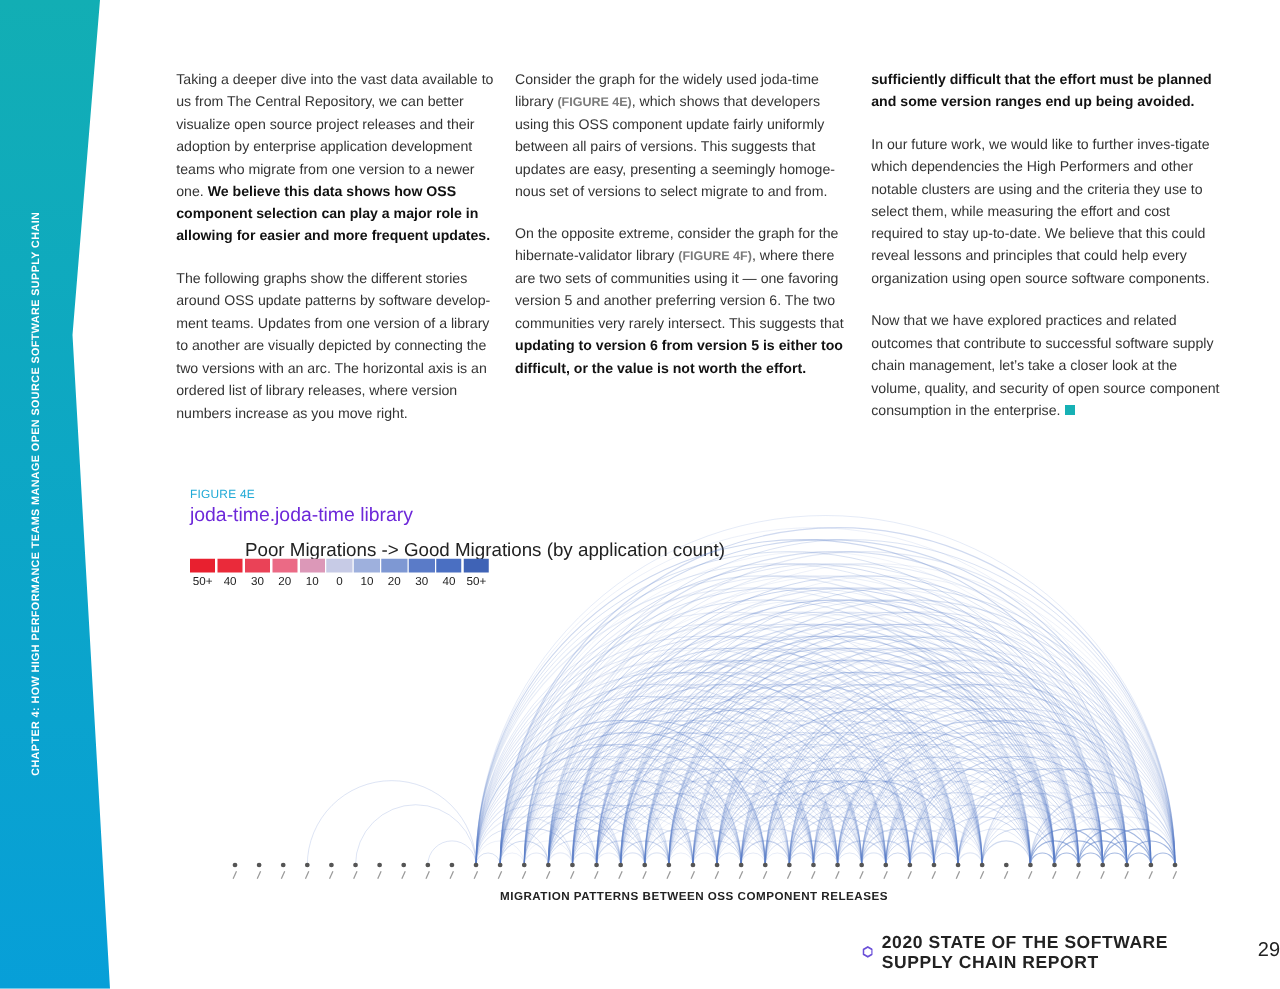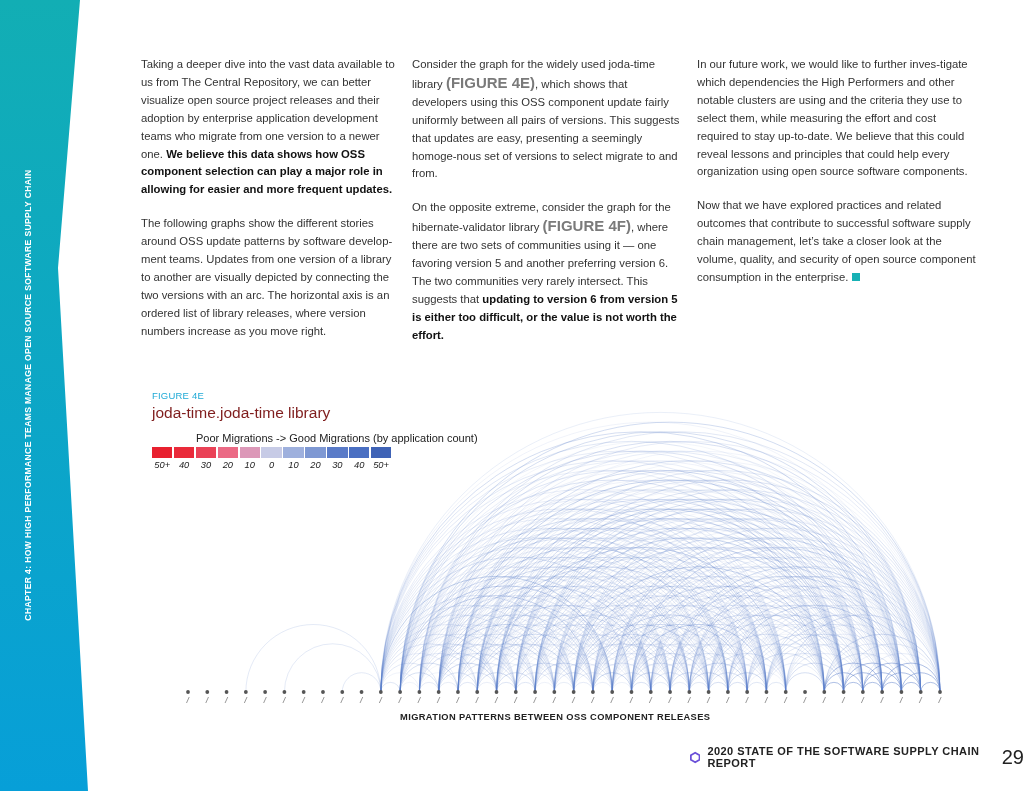--- a/index.html
+++ b/index.html
@@ -3,37 +3,37 @@
 <meta charset="utf-8">
 <style>
   html,body{margin:0;padding:0;background:#fff;}
   body{width:1024px;height:791px;position:relative;overflow:hidden;font-family:"Liberation Sans",sans-serif;color:#2b2b2b;}
   .band{position:absolute;left:0;top:0;width:110px;height:791px;}
   .band svg{display:block;}
   .chapter{position:absolute;left:28px;top:395px;transform:translate(-50%,-50%) rotate(-90deg);white-space:nowrap;color:#fff;font-size:8.6px;font-weight:bold;letter-spacing:0.35px;}
   .col{position:absolute;top:56px;font-size:11.3px;line-height:17.9px;color:#333;}
   .col p{margin:0 0 16px 0;}
   .col b{color:#111;}
-  .ref{color:#7a7a7a;font-weight:bold;font-size:15px;}
+  .ref{color:#7a7a7a;font-weight:bold;font-size:10px;}
   .c1{left:141px;width:258px;}
   .c2{left:412px;width:270px;}
   .c3{left:697px;width:280px;}
   .endmark{display:inline-block;width:8px;height:8px;background:#17b1b5;margin-left:4px;vertical-align:0px;}
   .fig-label{position:absolute;left:152px;top:390px;font-size:9.5px;font-weight:normal;color:#1fa9d6;letter-spacing:0.2px;}
-  .fig-title{position:absolute;left:152px;top:404px;font-size:15.5px;color:#7f1d1d;text-align:right;}
-  .legend-title{position:absolute;left:152px;top:432px;font-size:11px;color:#222;padding-left:44px;}
+  .fig-title{position:absolute;left:152px;top:404px;font-size:15.5px;color:#6d28d9;text-align:right;}
+  .legend-title{position:absolute;left:152px;top:432px;font-size:15px;color:#222;padding-left:44px;}
   .legend{position:absolute;left:152px;top:447px;display:flex;gap:1.5px;}
   .legend .sw{width:20.4px;height:11px;}
   .legend-ticks{position:absolute;left:152px;top:460px;display:flex;gap:1.5px;}
-  .legend-ticks span{width:20.4px;text-align:center;font-size:9.3px;color:#222;font-style:italic;}
+  .legend-ticks span{width:20.4px;text-align:center;font-size:9.3px;color:#222;}
   .chart{position:absolute;left:0;top:0;}
   .axis-title{position:absolute;left:400px;top:712px;font-size:9.3px;font-weight:bold;letter-spacing:0.4px;color:#222;}
   .footer{position:absolute;left:690px;top:745px;display:flex;align-items:center;}
-  .footer .rep{font-size:11px;font-weight:bold;letter-spacing:0.45px;color:#222;margin-left:7px;}
-  .footer .pg{font-size:20px;color:#222;margin-left:14px;}
+  .footer .rep{font-size:14px;font-weight:bold;letter-spacing:0.45px;color:#222;margin-left:7px;}
+  .footer .pg{font-size:16px;color:#222;margin-left:14px;}
 </style>
 </head>
 <body>
 
 <div class="band">
   <svg width="110" height="791" viewBox="0 0 110 791">
     <defs>
       <linearGradient id="bandg" x1="0" y1="0" x2="0" y2="1">
         <stop offset="0" id="gtop" stop-color="#12aeb4"></stop>
         <stop offset="1" id="gbot" stop-color="#079fd8"></stop>
@@ -48,20 +48,21 @@
   <p><span>Taking a deeper dive into the vast data available to us from The Central Repository, we can better visualize open source project releases and their adoption by enterprise application development teams who migrate from one version to a newer one. </span><b>We believe this data shows how OSS component selection can play a major role in allowing for easier and more frequent updates.</b></p>
   <p>The following graphs show the different stories around OSS update patterns by software develop-ment teams. Updates from one version of a library to another are visually depicted by connecting the two versions with an arc. The horizontal axis is an ordered list of library releases, where version numbers increase as you move right.</p>
 </div>
 
 <div class="col c2">
   <p><span>Consider the graph for the widely used joda-time library </span><span class="ref">(FIGURE 4E)</span><span>, which shows that developers using this OSS component update fairly uniformly between all pairs of versions. This suggests that updates are easy, presenting a seemingly homoge-nous set of versions to select migrate to and from.</span></p>
   <p><span>On the opposite extreme, consider the graph for the hibernate-validator library </span><span class="ref">(FIGURE 4F)</span><span>, where there are two sets of communities using it —  one favoring version 5 and another preferring version 6. The two communities very rarely intersect. This suggests that </span><b>updating to version 6 from version 5 is either too difficult, or the value is not worth the effort.</b></p>
 </div>
 
 <div class="col c3">
+  <p><b>sufficiently difficult that the effort must be planned and some version ranges end up being avoided.</b></p>
   <p>In our future work, we would like to further inves-tigate which dependencies the High Performers and other notable clusters are using and the criteria they use to select them, while measuring the effort and cost required to stay up-to-date. We believe that this could reveal lessons and principles that could help every organization using open source software components.</p>
   <p><span>Now that we have explored practices and related outcomes that contribute to successful software supply chain management, let’s take a closer look at the volume, quality, and security of open source component consumption in the enterprise.</span><span class="endmark"></span></p>
 </div>
 
 <div class="fig-label">FIGURE 4E</div>
 <div class="fig-title">joda-time.joda-time library</div>
 <div class="legend-title">Poor Migrations -&gt; Good Migrations (by application count)</div>
 <div class="legend" id="legend">
     <div class="sw" style="background: rgb(232, 32, 47);"></div>
     <div class="sw" style="background: rgb(234, 42, 58);"></div>

